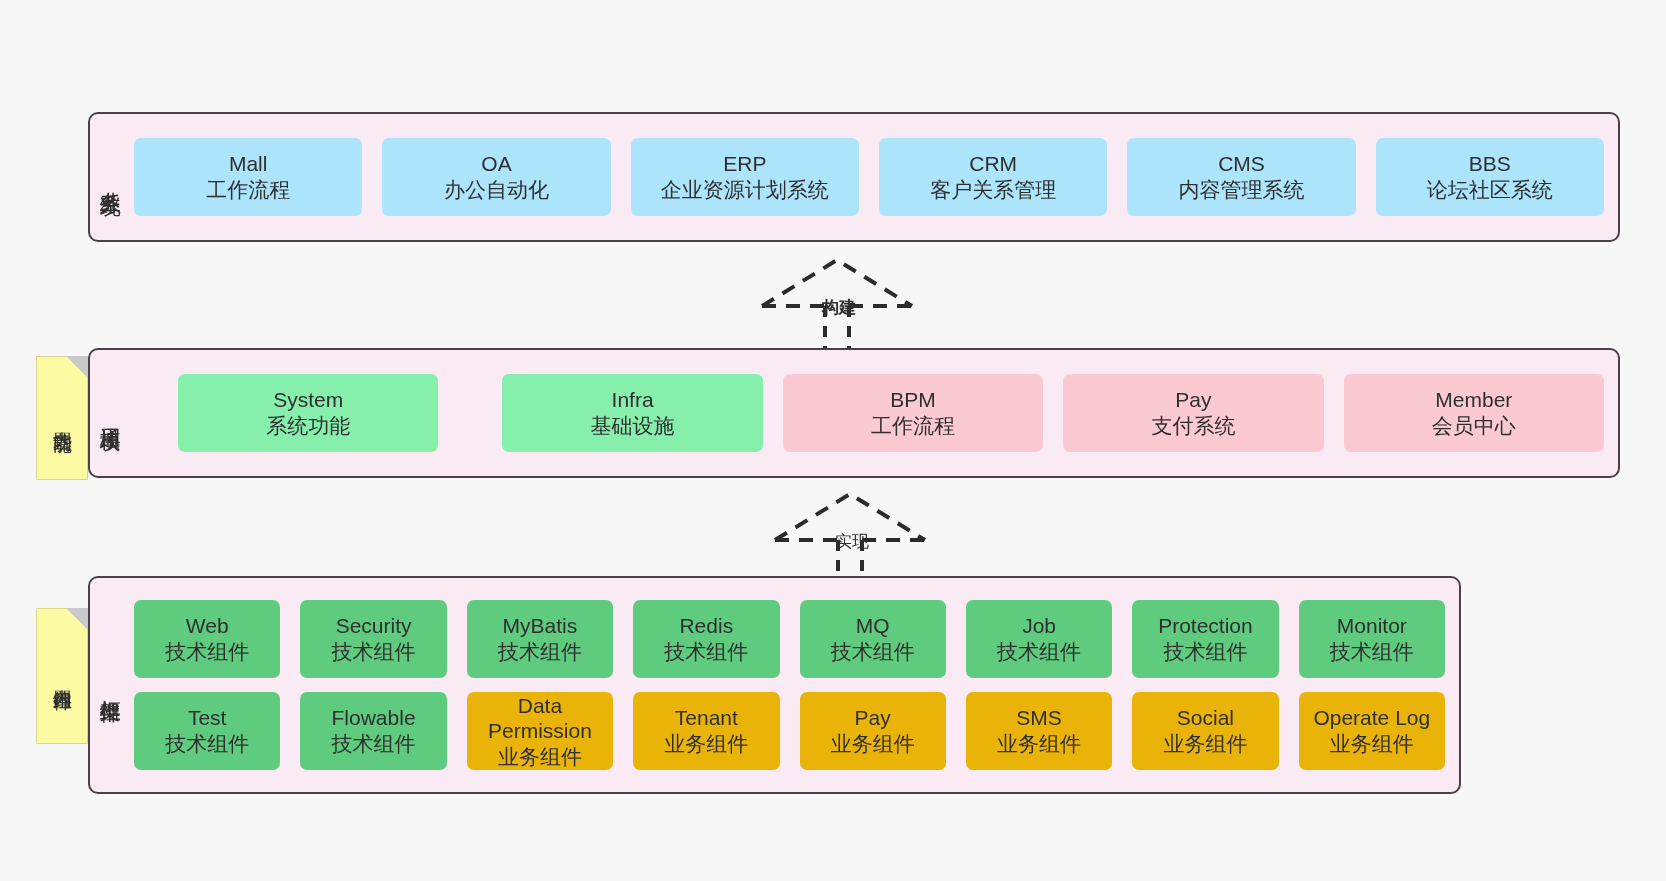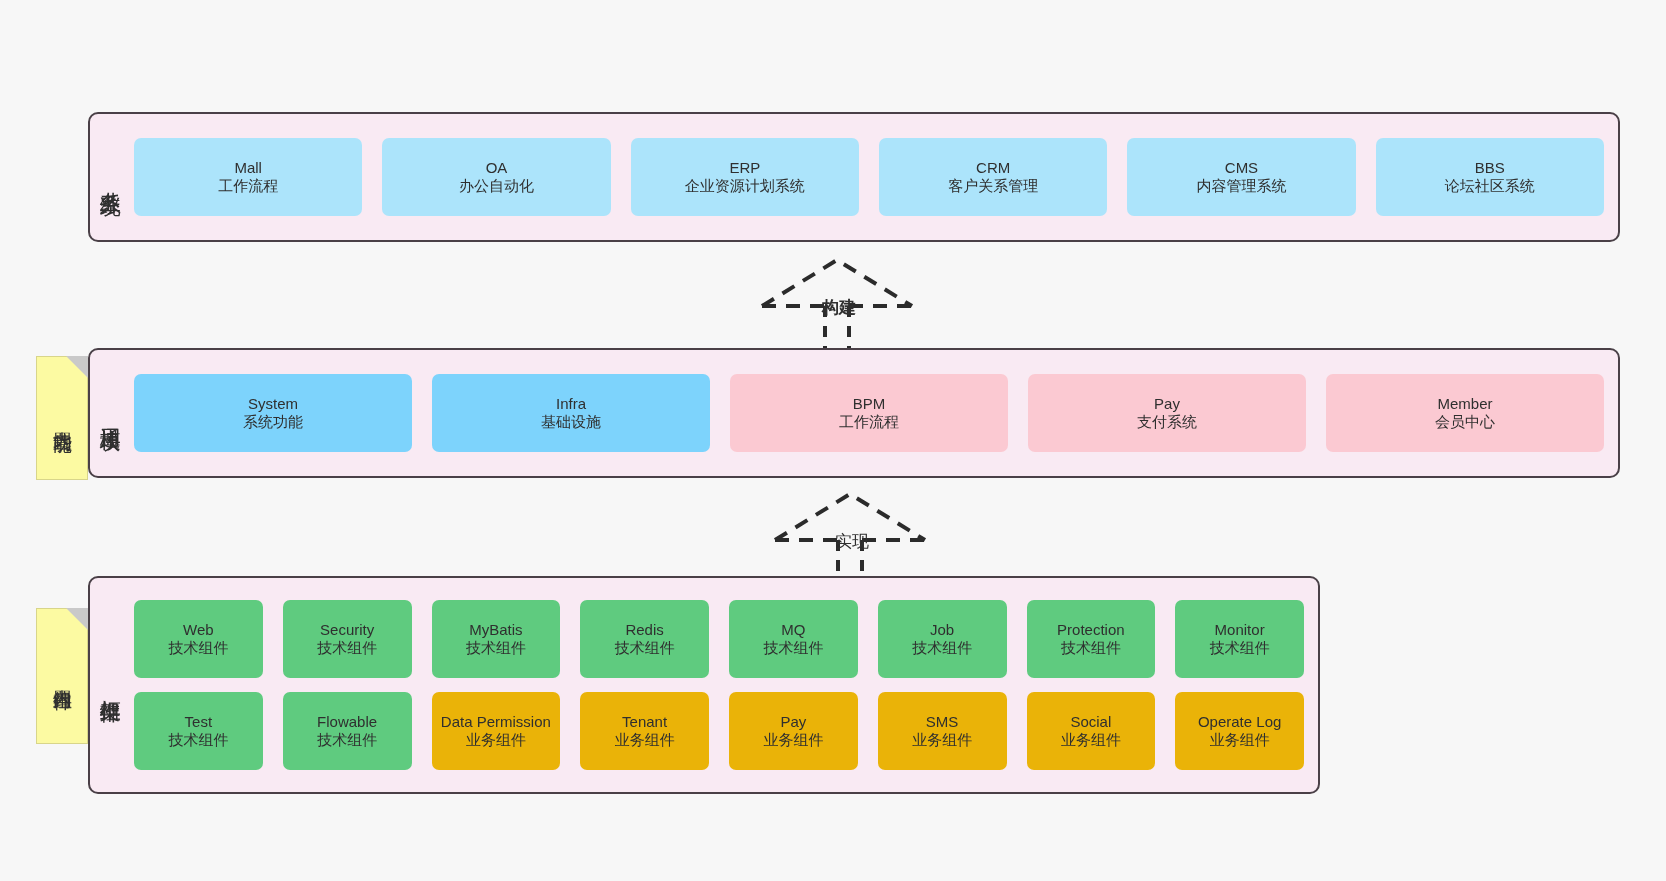--- a/index.html
+++ b/index.html
@@ -60,21 +60,21 @@
     align-items: stretch;
   }
   .cell {
     flex: 1 1 0;
     border-radius: 7px;
     display: flex;
     flex-direction: column;
     align-items: center;
     justify-content: center;
     text-align: center;
-    font-size: 15px;
+    font-size: 21px;
     line-height: 1.22;
     color: #2f2f2f;
     padding: 6px 4px;
     box-sizing: border-box;
   }
   .cell .l1 { display: block; }
   .cell .l2 { display: block; }
 
   
   #layer-business {
@@ -91,28 +91,28 @@
   
   #layer-common {
     left: 88px;
     top: 348px;
     width: 1532px;
     height: 130px;
   }
   #layer-common .cell {
     height: 78px;
   }
-  .c-red    { background: #7dd3fc; }
+  .c-red    { background: #86efac; margin-left: 44px; }
   .c-pink   { background: #fbc9d2; }
 
   
   #layer-framework {
     left: 88px;
     top: 576px;
-    width: 1232px;
+    width: 1373px;
     height: 218px;
   }
   #layer-framework .cell {
     height: 78px;
   }
   .c-green  { background: #5fcb7f; }
   .c-lgreen { background: #eab308; }
 
   
   .sticky {

